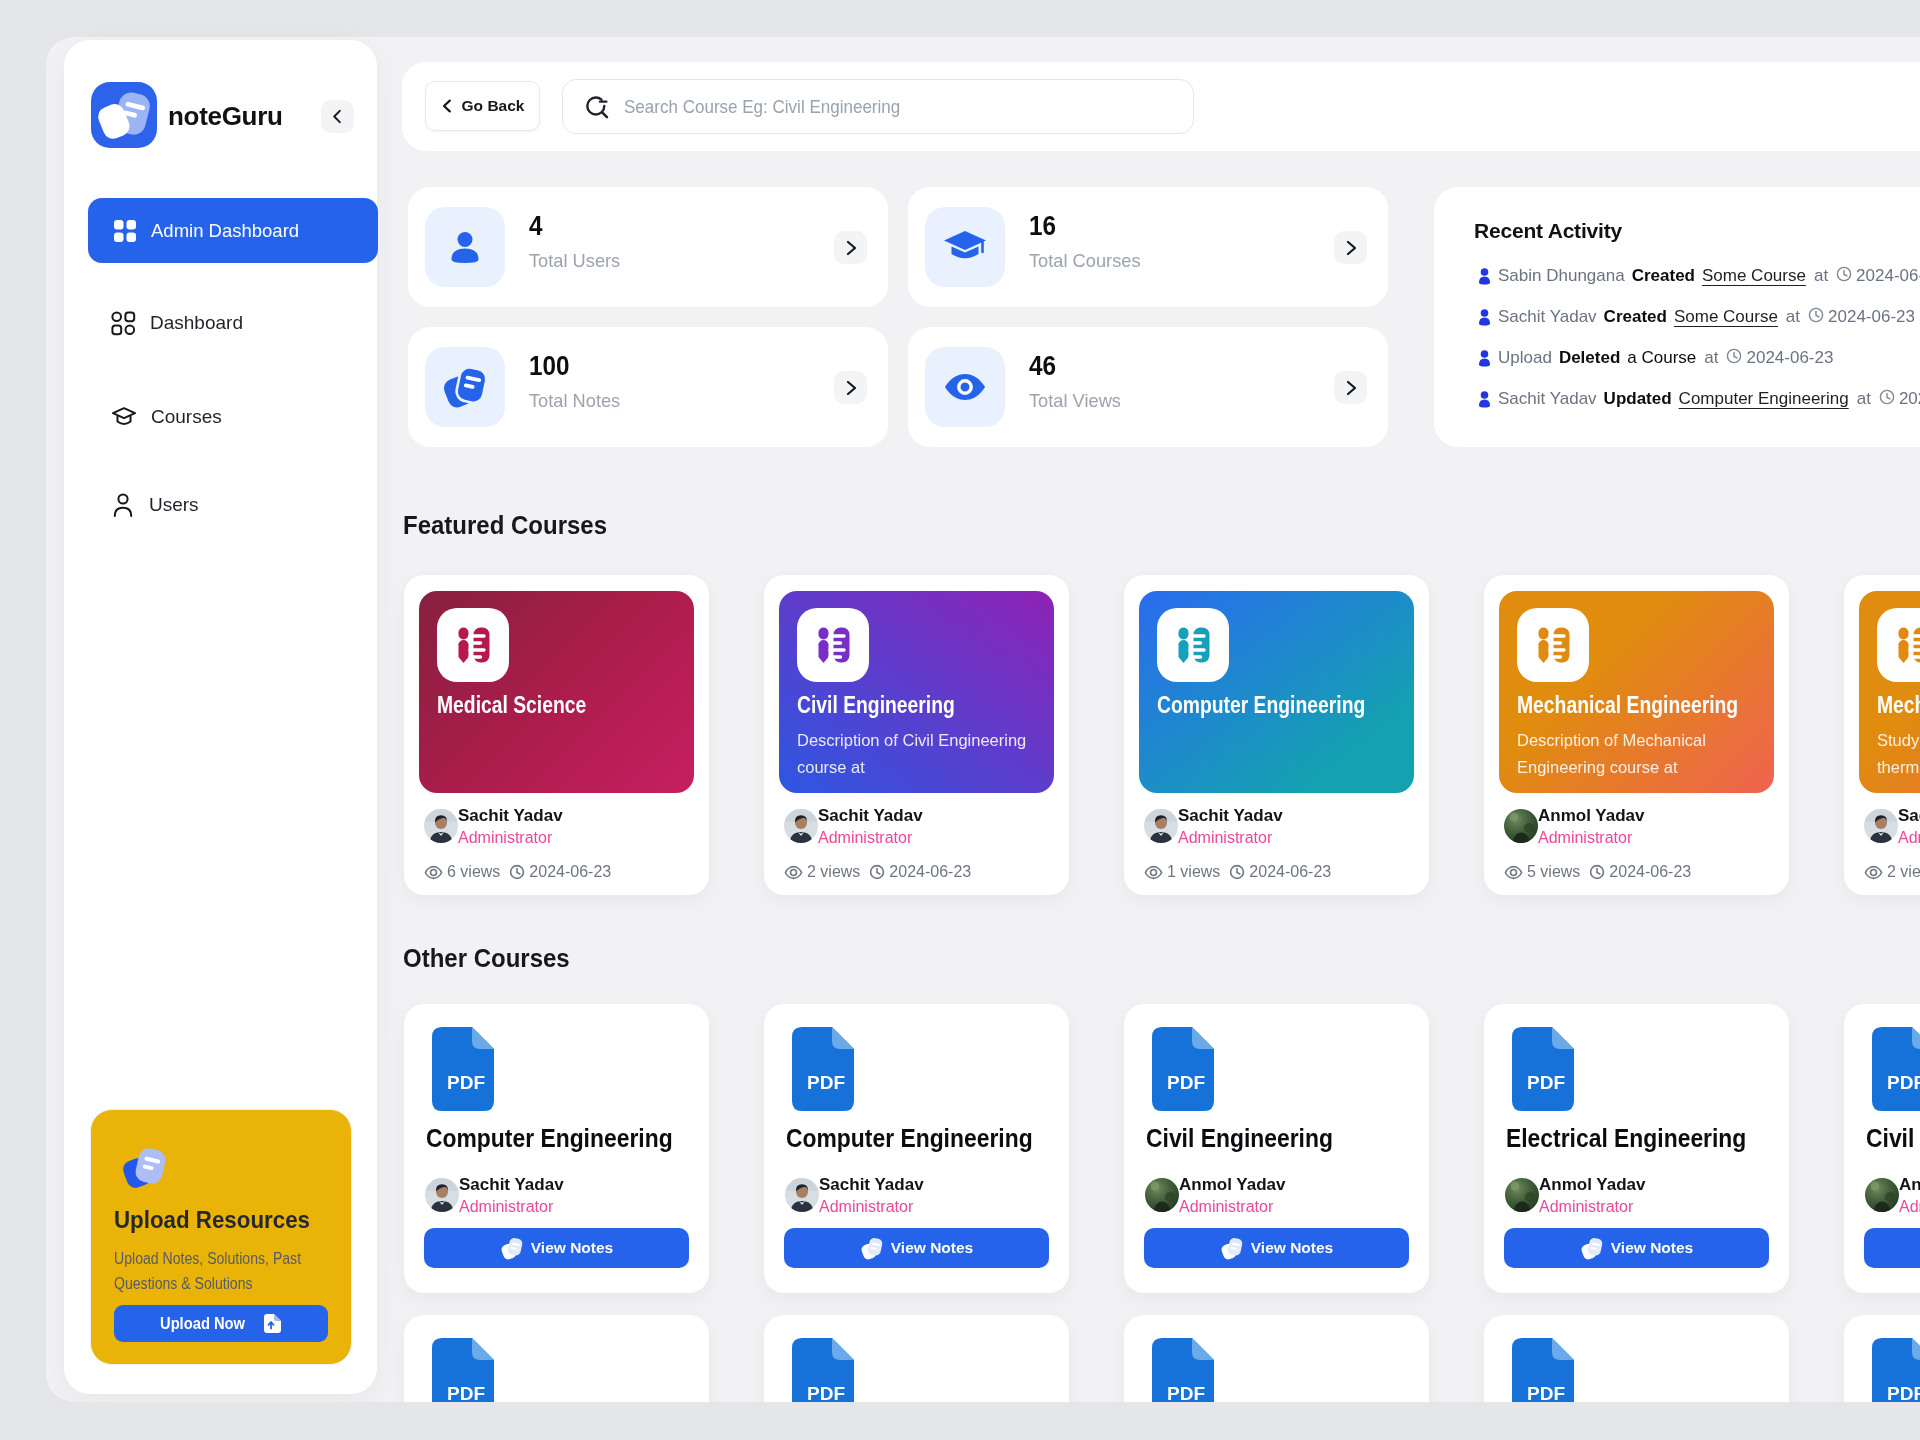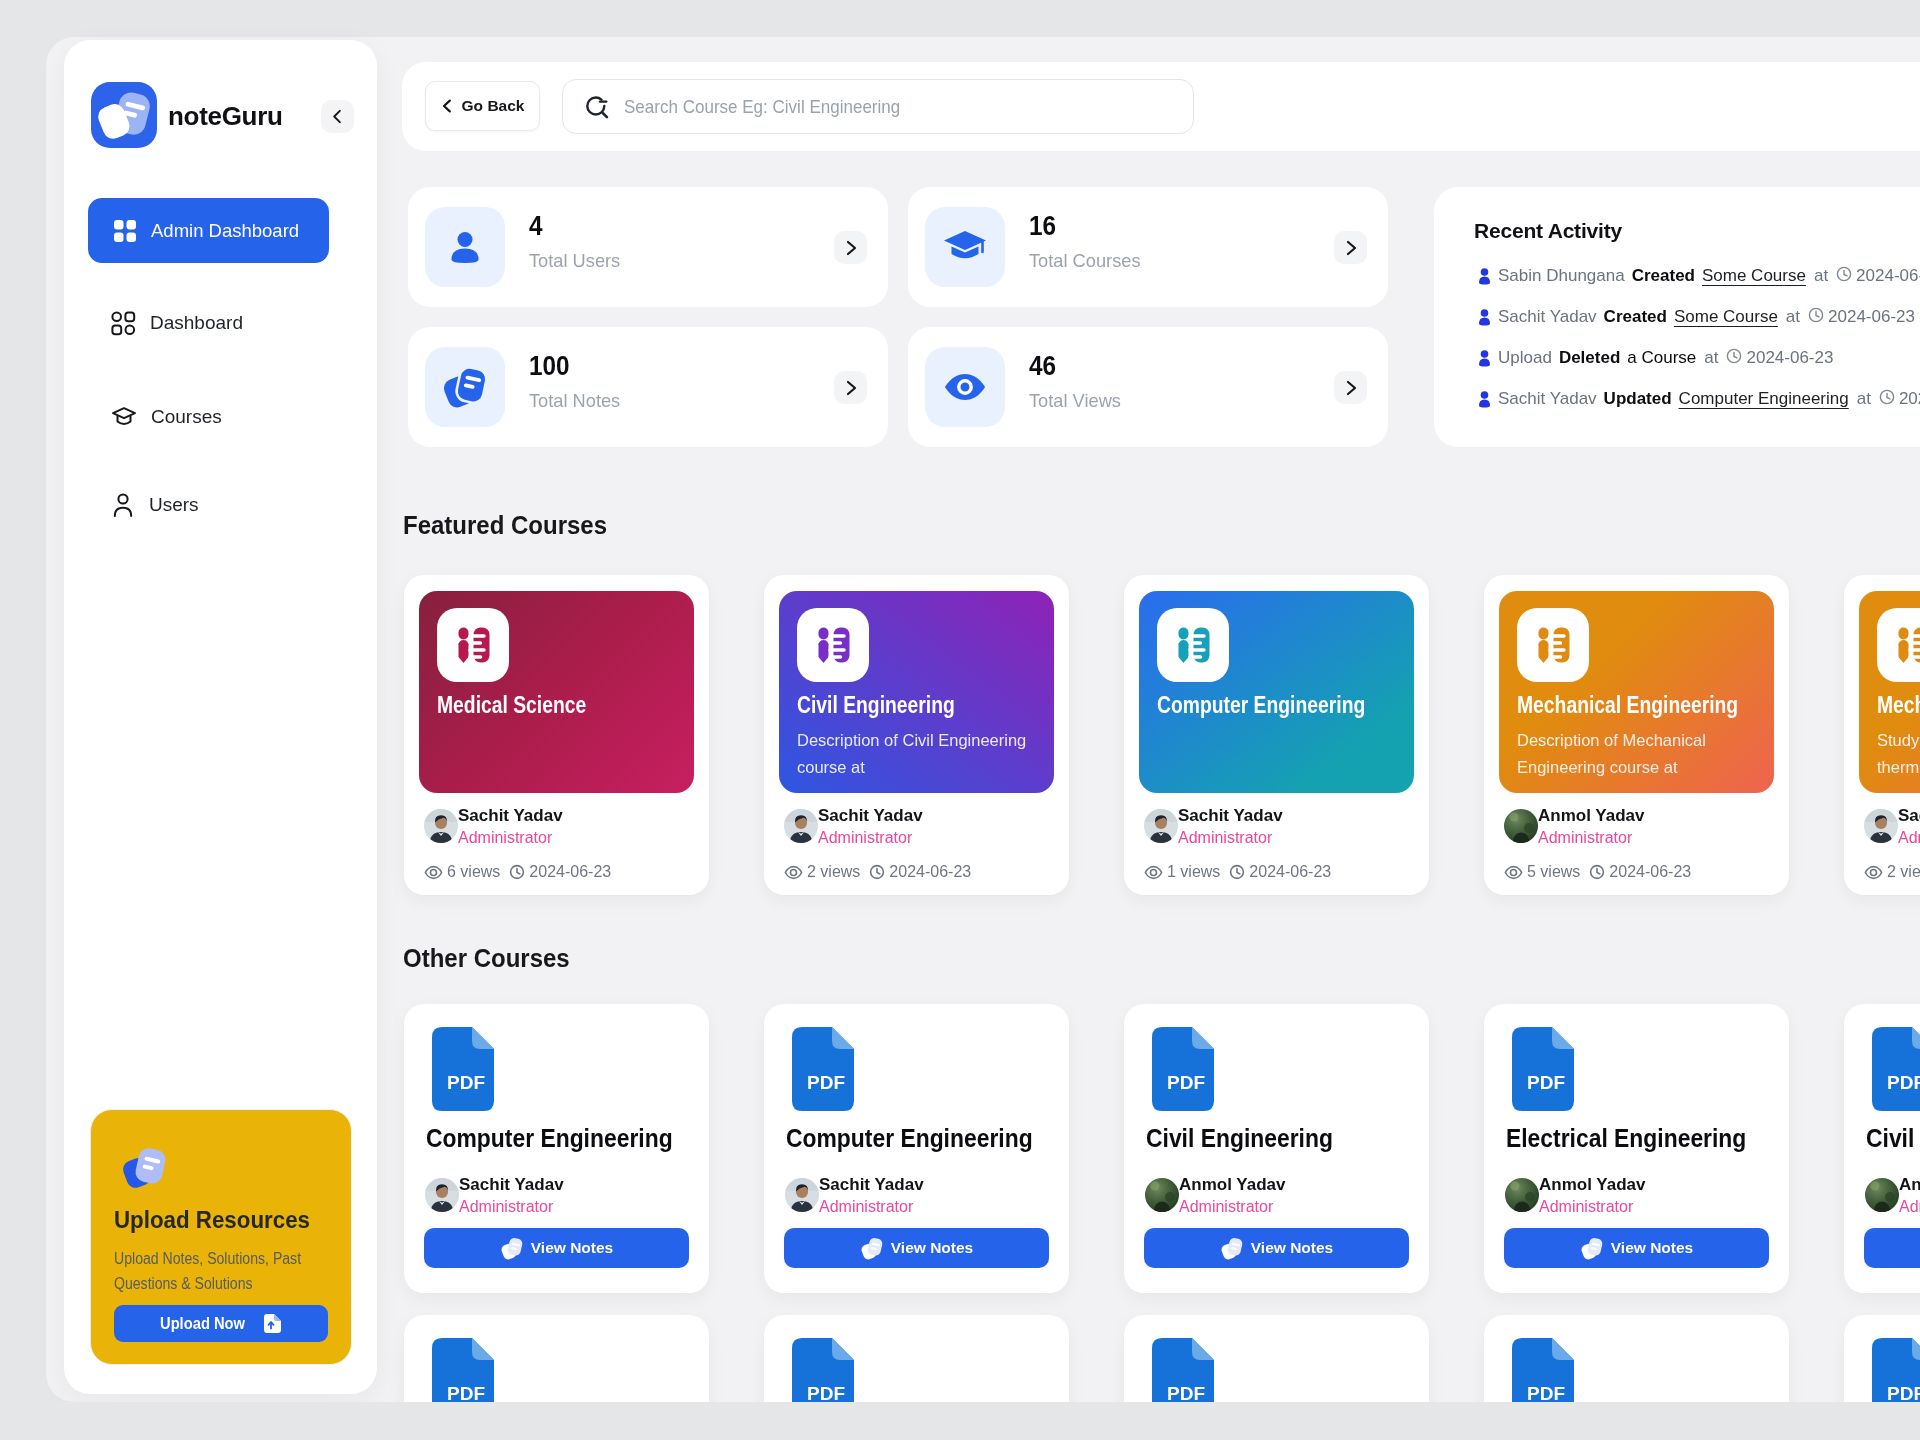--- a/index.html
+++ b/index.html
@@ -2,21 +2,21 @@
 <html><head><meta charset="utf-8"><style>
 * { margin:0; padding:0; box-sizing:border-box; }
 html,body { width:1920px; height:1440px; overflow:hidden; }
 body { background:#e5e6e8; font-family:"Liberation Sans", sans-serif; position:relative; }
 .abs { position:absolute; }
 .cx { display:inline-block; transform-origin:0 50%; }
 #sidebar { left:48px; top:40px; width:313px; height:1354px; background:#fff; border-radius:26px; box-shadow:0 8px 30px rgba(30,35,60,0.05);margin-left:16px; }
 #logo-row { position:absolute; left:27px; top:42px; width:260px; height:68px; }
 #logo-name { position:absolute; left:77px; top:19px; font-size:26px; font-weight:bold; color:#101114; letter-spacing:-0.3px; }
 #collapse { position:absolute; left:257px; top:60px; width:33px; height:33px; background:#f4f4f6; border-radius:10px; display:flex; align-items:center; justify-content:center; }
-#admin-btn { position:absolute; left:24px; top:158px; width:241px; height:65px; background:#2563eb; border-radius:14px; display:flex; align-items:center; }
+#admin-btn { position:absolute; left:24px; top:158px; width:290px; height:65px; background:#2563eb; border-radius:14px; display:flex; align-items:center; }
 #admin-btn svg { margin-left:25px; }
 #admin-btn .txt { color:#fff; font-size:18.5px; font-weight:400; margin-left:14px; }
 .menu-item { position:absolute; left:47px; height:30px; display:flex; align-items:center; color:#1f2329; font-size:19px; }
 .menu-item svg { margin-right:14px; }
 #upcard { position:absolute; left:26px; top:1069px; width:262px; height:256px; background:#eab308; border:1px solid #eef0f2; border-radius:22px; }
 #upcard h3 { position:absolute; left:23px; top:96px; font-size:24px; font-weight:bold; color:#26282c; white-space:nowrap; transform:scaleX(0.93); transform-origin:0 0; }
 #upcard .desc { position:absolute; left:23px; top:136px; font-size:16px; line-height:25px; color:#565c64; transform:scaleX(0.88); transform-origin:0 0; white-space:nowrap; }
 #upbtn { position:absolute; left:23px; top:195px; width:214px; height:37px; background:#2563eb; border-radius:9px; display:flex; align-items:center; justify-content:center; gap:10px; color:#fff; font-size:16px; font-weight:bold; }
 #topbar { left:402px; top:62px; width:1560px; height:89px; background:#fff; border-radius:24px; }
 #goback { position:absolute; left:23px; top:19px; width:115px; height:50px; background:#fff; border:1px solid #e7e9ec; border-radius:10px; box-shadow:0 1px 3px rgba(0,0,0,0.05); display:flex; align-items:center; justify-content:center; gap:9px; font-size:15.5px; font-weight:bold; color:#17181b; }

